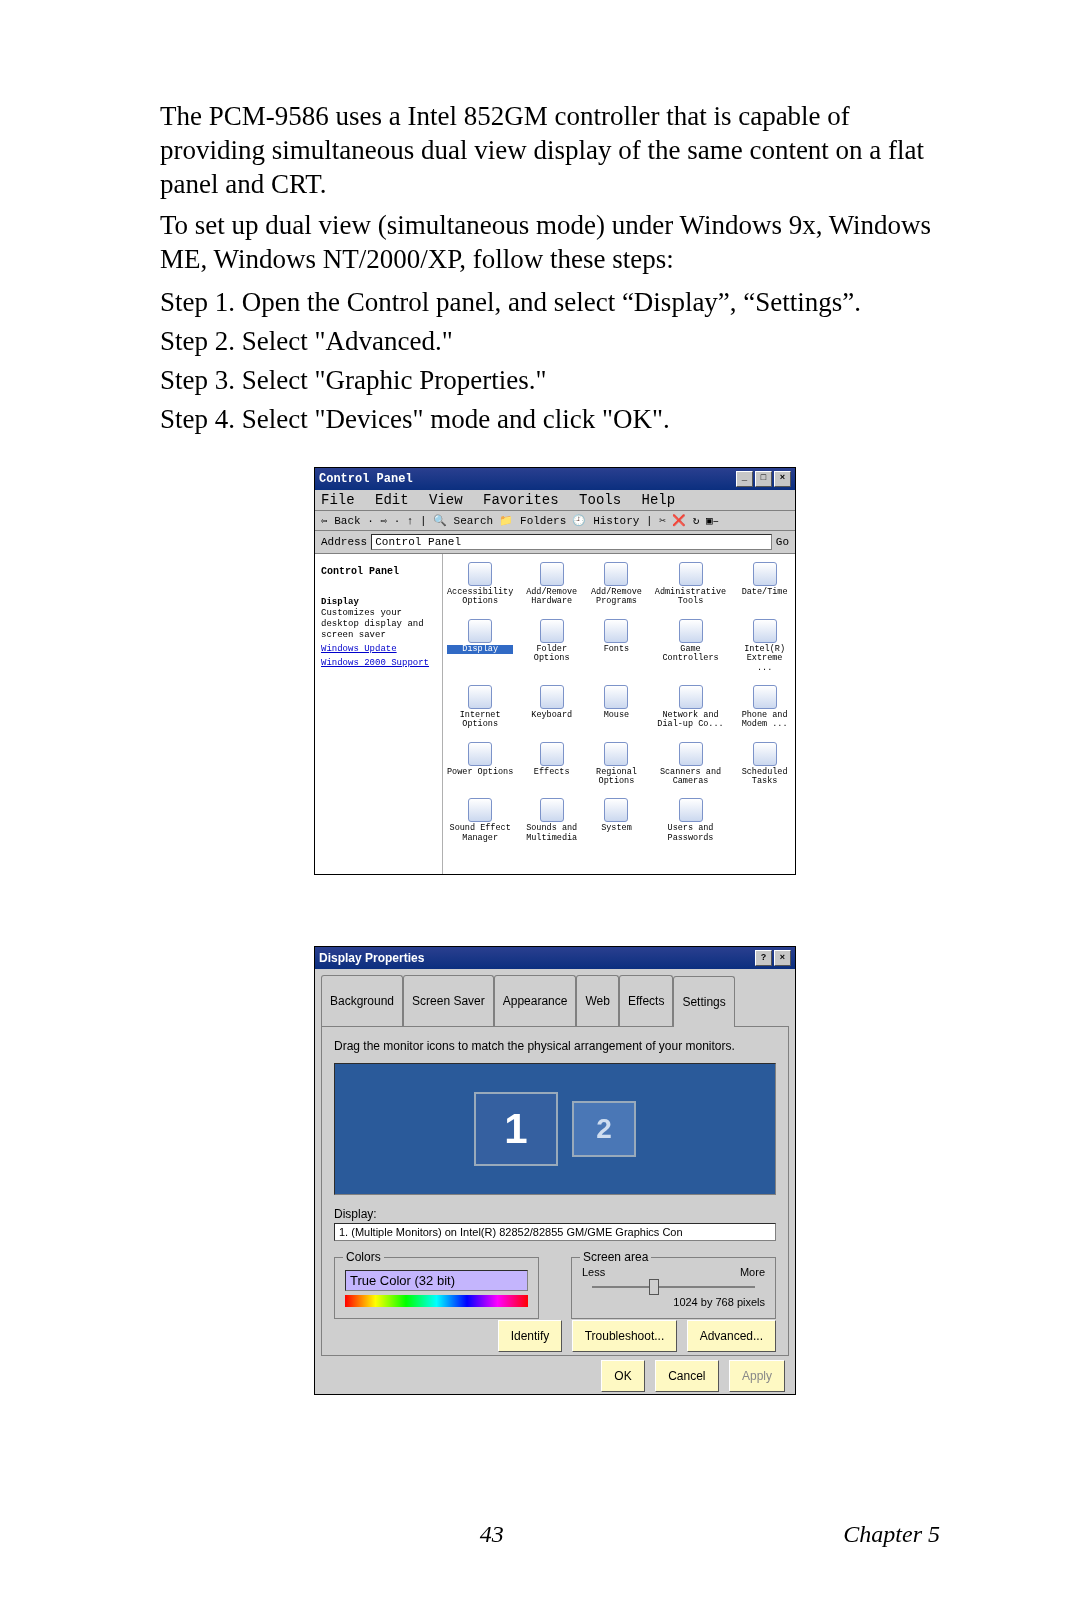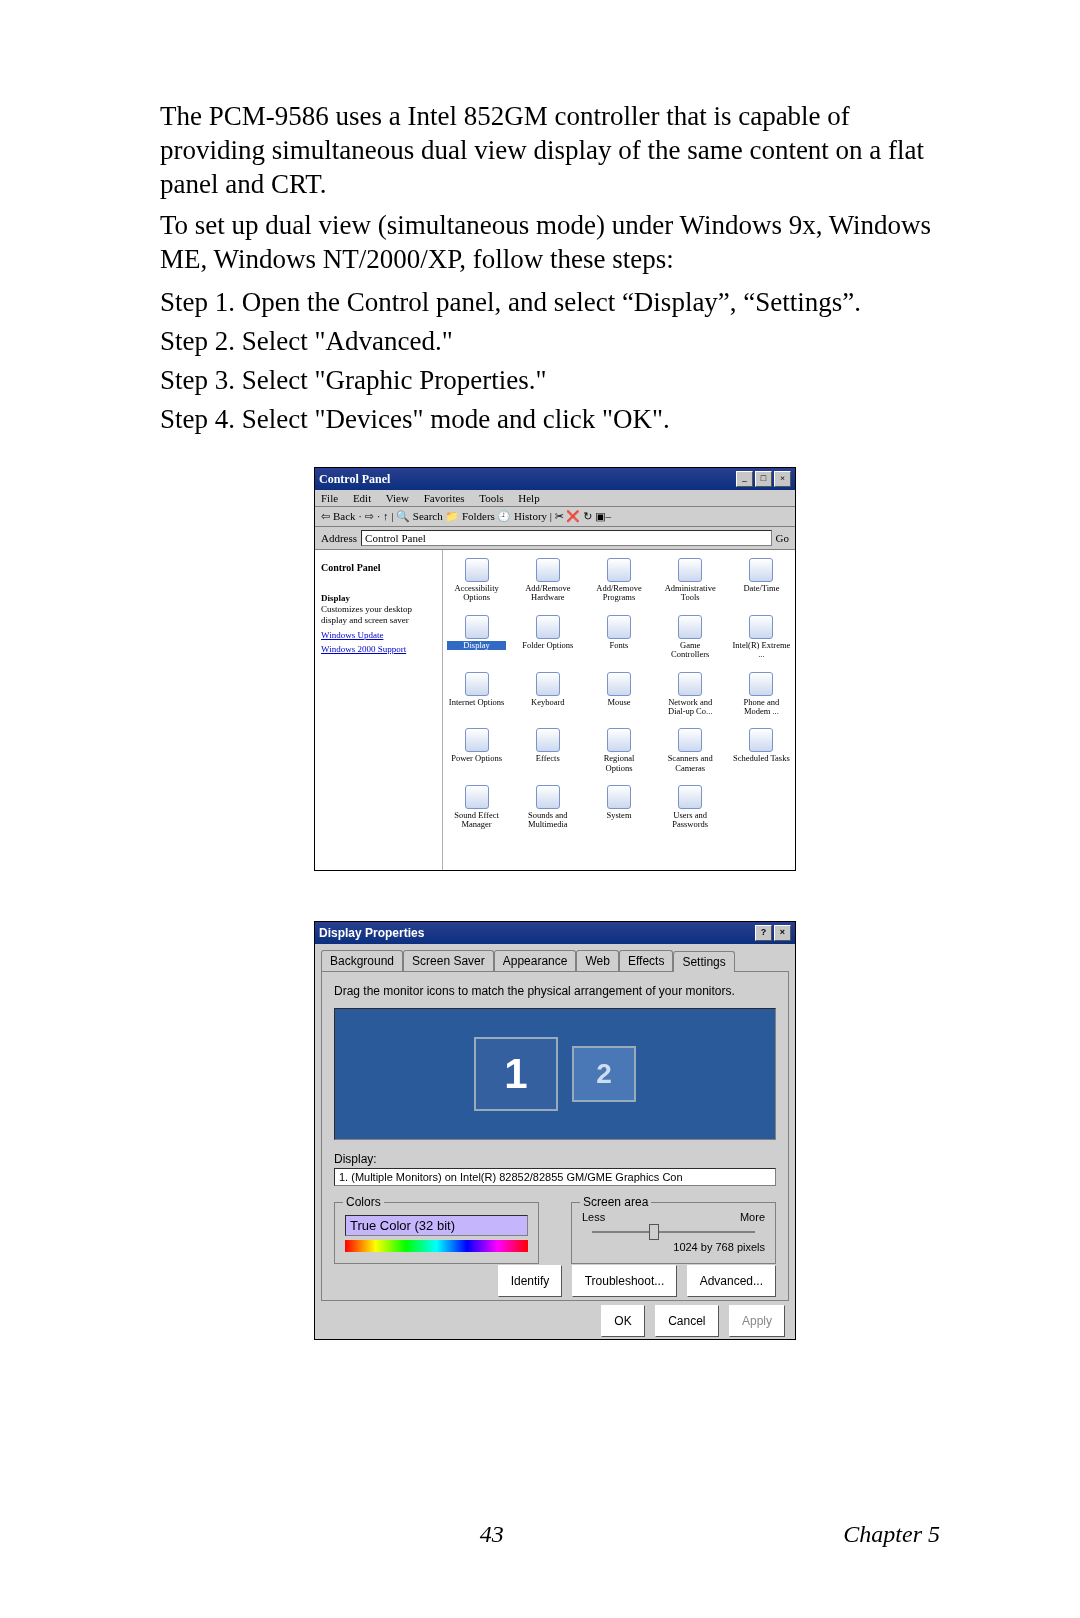--- a/index.html
+++ b/index.html
@@ -3,45 +3,45 @@
 <meta charset="utf-8">
 <style>
   body{margin:0;background:#fff;font-family:"Times New Roman",serif;color:#000}
   .page{width:1080px;height:1618px;box-sizing:border-box;padding:100px 130px 70px 160px;position:relative}
   h2{font-family:Arial,Helvetica,sans-serif;font-weight:bold;font-size:30px;margin:0 0 4px 0}
   .para{font-size:27px;line-height:1.25;margin:0 0 8px 0}
   .steps{margin:0}
   .step{font-size:27px;line-height:1.3;margin:0 0 4px 0}
   .shots{display:flex;flex-direction:column;align-items:center;margin-top:30px}
   
-  .win{width:480px;border:1px solid #000;background:#701a75;font-family:Liberation Serif, serif;margin-bottom:50px}
+  .win{width:480px;border:1px solid #000;background:#701a75;font-family:Liberation Mono, monospace;margin-bottom:71px}
   .titlebar{background:linear-gradient(#2a3f8f,#0b2f7f);color:#fff;font-size:12px;font-weight:bold;padding:3px 4px;display:flex;align-items:center;justify-content:space-between}
   .titlebar .close{display:flex;gap:2px}
   .titlebar .cbtn{width:15px;height:14px;background:#c7c7c7;border:1px solid #fff;border-right-color:#555;border-bottom-color:#555;font-size:9px;line-height:12px;text-align:center;color:#000}
-  .menubar{background:#cfcfcf;font-size:11px;padding:2px 6px;border-bottom:1px solid #808080}
+  .menubar{background:#cfcfcf;font-size:14px;padding:2px 6px;border-bottom:1px solid #808080}
   .menubar span{margin-right:12px}
   .toolbar{background:#cfcfcf;font-size:11px;padding:3px 6px;border-bottom:1px solid #808080}
   .addrbar{background:#cfcfcf;font-size:11px;padding:3px 6px;display:flex;align-items:center;gap:4px;border-bottom:1px solid #808080}
   .addrbar .lbl{font-size:11px}
   .addrbar .box{flex:1;background:#fff;border:1px inset #808080;padding:1px 3px;font-size:11px}
   .addrbar .go{font-size:11px}
   .cpbody{display:flex;background:#fff;height:320px}
   .cpside{width:115px;border-right:1px solid #b0b0b0;padding:6px;font-size:10px}
   .cpside .hdr{font-weight:bold;margin-top:6px}
   .cpside .desc{margin-top:20px;font-size:9px;line-height:1.2}
   .cpside a{color:#0000cc;text-decoration:underline;display:block;margin-top:4px;font-size:9px}
   .icons{flex:1;display:grid;grid-template-columns:repeat(5,1fr);gap:12px;padding:8px 4px;align-content:start}
   .ic{text-align:center;font-size:8.5px;line-height:1.1}
   .ic .g{width:22px;height:22px;margin:0 auto 2px;border:1px solid #7c93c9;background:linear-gradient(#fff,#cbd8ef);border-radius:3px}
   .ic.sel .lbl{background:#316ac5;color:#fff;padding:0 1px}
   
   .dlg{width:480px;border:1px solid #000;background:#cfcfcf;font-family:Tahoma,Arial,sans-serif}
   .dlg .titlebar{background:linear-gradient(#2a3f8f,#0b2f7f)}
   .tabs{display:flex;padding:6px 6px 0 6px;font-size:12px;background:#cfcfcf}
-  .tab{padding:3px 8px;border:1px solid #808080;border-bottom:none;background:#cfcfcf;margin-right:0;font-size:12px;border-radius:3px 3px 0 0}
+  .tab{padding:18px 8px;border:1px solid #808080;border-bottom:none;background:#cfcfcf;margin-right:0;font-size:12px;border-radius:3px 3px 0 0}
   .tab.active{background:#cfcfcf;position:relative;top:1px;font-weight:normal}
   .panel{border:1px solid #808080;margin:0 6px 6px 6px;padding:12px;background:#cfcfcf;font-size:12px}
   .hint{font-size:12px;margin-bottom:10px}
   .preview{background:#2a5a9a;height:130px;display:flex;align-items:center;justify-content:center;gap:14px;border:1px inset #808080;margin-bottom:12px}
   .mon{border:2px solid #9ab;background:#3560a0;color:#fff;display:flex;align-items:center;justify-content:center;font-size:40px;font-weight:bold}
   .mon.m1{width:80px;height:70px;font-size:42px}
   .mon.m2{width:60px;height:52px;background:#4a77b6;color:#cfddf0;font-size:28px}
   .fld{margin-bottom:16px}
   .fld .lbl{font-size:12px;margin-bottom:2px}
   .fld .sel{background:#fff;border:1px inset #808080;padding:2px 4px;font-size:11px}
@@ -51,21 +51,21 @@
   .colorbox{background:#c4b5fd;border:1px inset #808080;padding:2px 4px;margin-top:4px;font-size:13px}
   .spectrum{height:12px;margin-top:4px;background:linear-gradient(90deg,#f00,#ff0,#0f0,#0ff,#00f,#f0f,#f00)}
   .sa{font-size:11px;text-align:right;margin-top:0px}
   .sa .track{height:2px;background:#808080;margin:8px 10px;position:relative}
   .sa .thumb{width:8px;height:14px;background:#cfcfcf;border:1px solid #555;position:absolute;top:-7px;left:35%}
   .checks{margin-top:8px;font-size:11px;color:#888}
   .checks div{margin-bottom:2px}
   .checks .cb{display:inline-block;width:11px;height:11px;border:1px inset #808080;background:#fff;margin-right:4px;vertical-align:middle;position:relative}
   .checks .cb.ck::after{content:"✓";position:absolute;top:-3px;left:0;font-size:11px;color:#888}
   .btns{text-align:right;margin-top:10px}
-  .btn{background:#ffffff;border:1px solid #fff;border-right-color:#555;border-bottom-color:#555;padding:8px 12px;font-size:12px;margin-left:6px}
+  .btn{background:#fef9c3;border:1px solid #fff;border-right-color:#555;border-bottom-color:#555;padding:8px 12px;font-size:12px;margin-left:6px}
   .btn.dis{color:#888}
   .footer{position:absolute;left:0;right:0;bottom:70px;display:flex;justify-content:space-between;padding:0 140px 0 140px;font-style:italic;font-size:24px}
 </style>
 </head>
 <body>
 
 <div class="page">
   <p class="para">The PCM-9586 uses a Intel 852GM controller that is capable of providing simultaneous dual view display of the same content on a flat panel and CRT.</p>
   <p class="para">To set up dual view (simultaneous mode) under Windows 9x, Windows ME, Windows NT/2000/XP, follow these steps:</p>
   <div class="steps">

